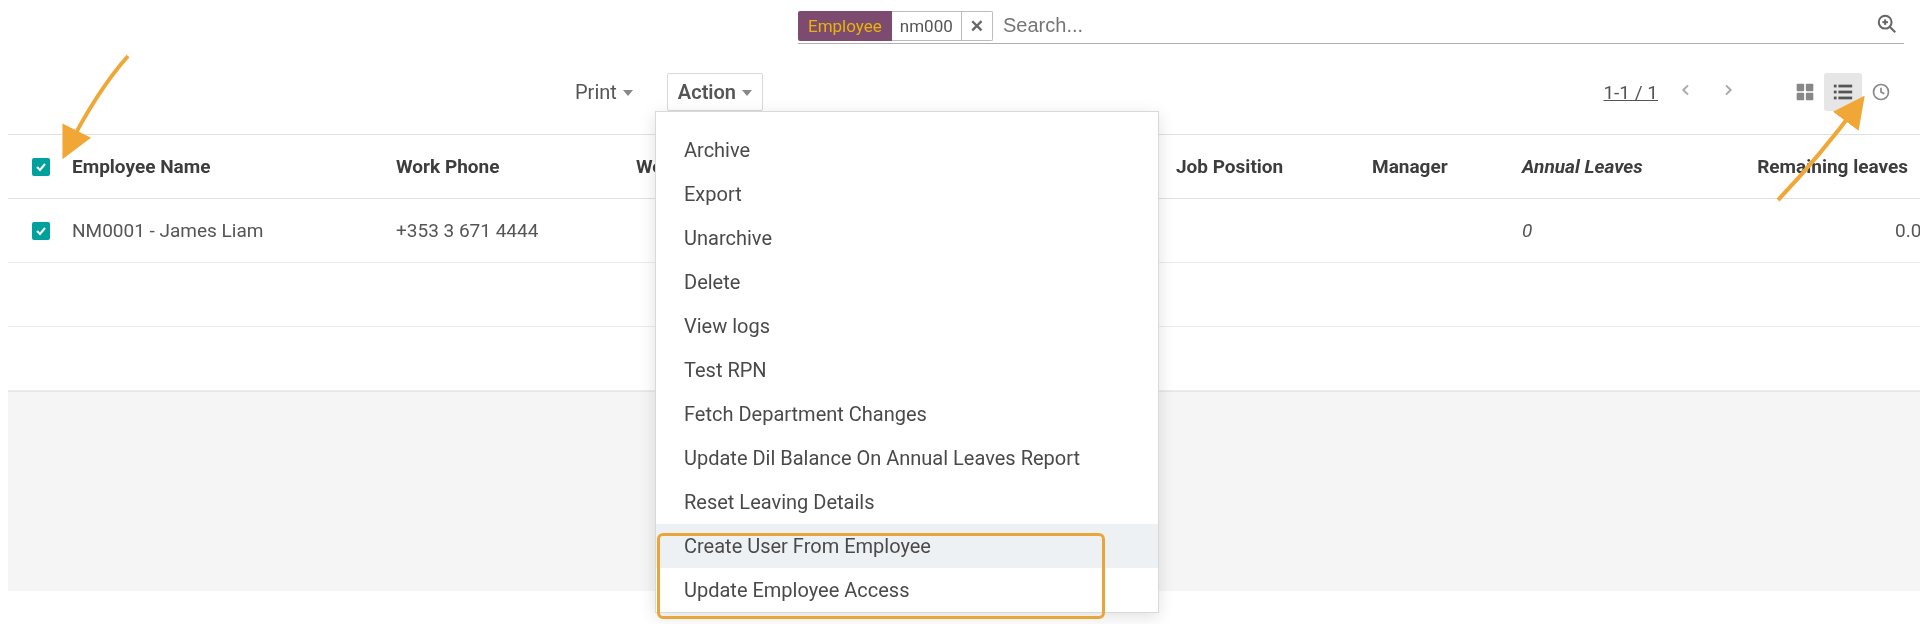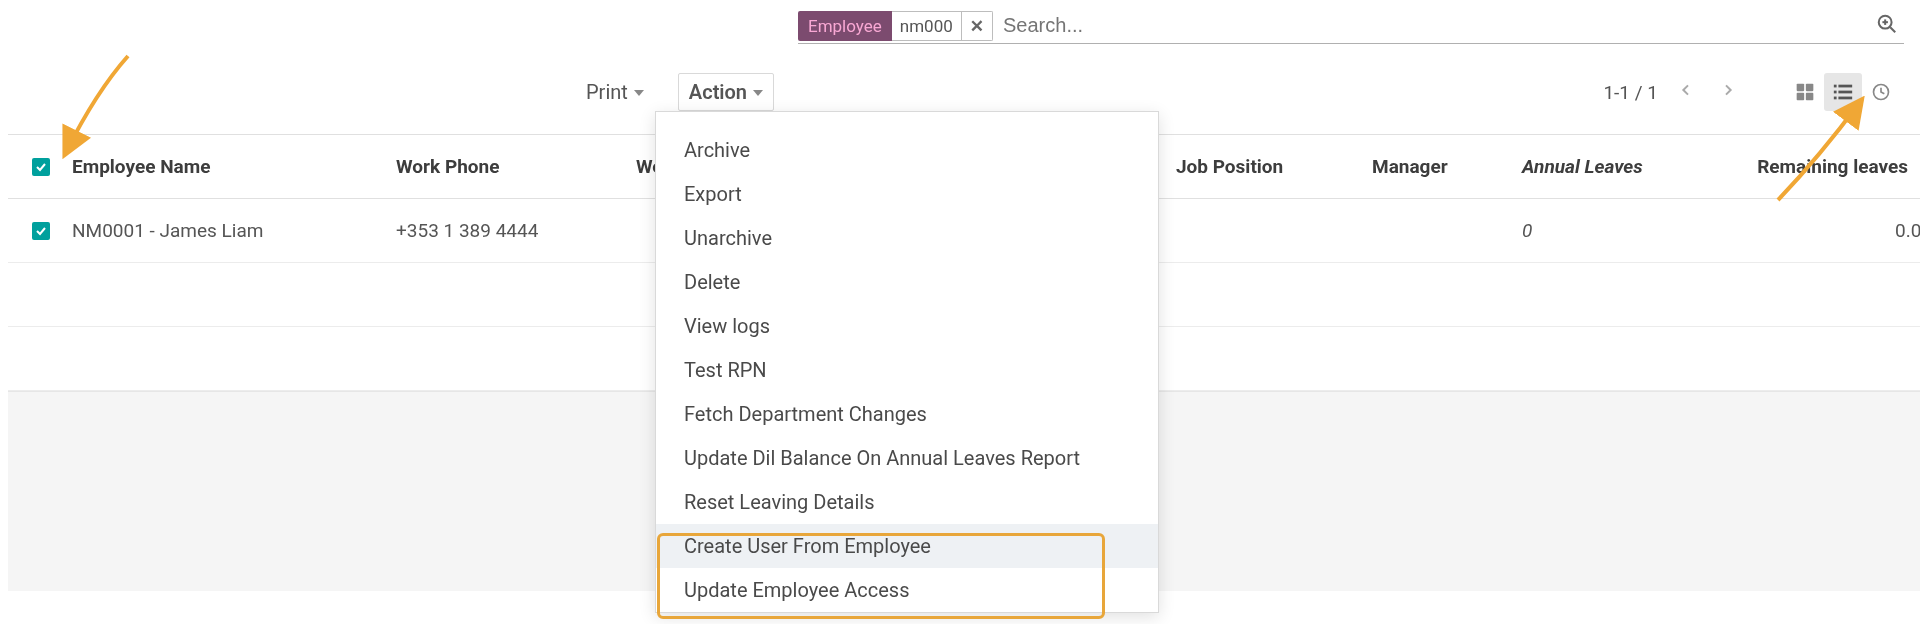--- a/index.html
+++ b/index.html
@@ -29,21 +29,21 @@
     display: inline-flex;
     align-items: stretch;
     height: 30px;
     line-height: 30px;
     font-size: 17px;
     border-radius: 2px;
     overflow: hidden;
   }
   .facet-label {
     background: #7C4B6F;
-    color: #f9a8d4;
+    color: #eab308;
     padding: 0 10px;
     display: flex;
     align-items: center;
   }
   .facet-value {
     background: #fff;
     border: 1px solid #bdbdbd;
     border-left: none;
     padding: 0 8px;
     display: flex;
@@ -73,21 +73,21 @@
     color: #666;
     cursor: pointer;
     padding: 0 6px;
   }
 
   
   .toolbar-row {
     position: absolute;
     top: 70px;
     height: 44px;
-    left: 12px;
+    left: 1px;
     right: 0;
     display: flex;
     align-items: center;
   }
   .toolbar-left {
     margin-left: 564px;
     display: flex;
     align-items: center;
     gap: 24px;
     color: #555;
@@ -114,21 +114,21 @@
     margin-top: 2px;
   }
   .toolbar-right {
     margin-left: auto;
     margin-right: 20px;
     display: flex;
     align-items: center;
     gap: 14px;
     color: #666;
   }
-  .pager-text { font-size: 19px; color: #555; }
+  .pager-text { font-size: 19px; color: #555; text-decoration: underline; }
   .nav-btn {
     padding: 4px 6px;
     color: #aaa;
     cursor: pointer;
   }
   .view-switch {
     display: flex;
     align-items: center;
     gap: 0;
   }
@@ -324,21 +324,21 @@
 
   <div class="trow">
     <div class="col-chk">
       <span class="chk">
         <svg viewBox="0 0 24 24" fill="none" stroke="#fff" stroke-width="4">
             <polyline points="4 12 10 18 20 6"></polyline>
           </svg>
       </span>
     </div>
     <div class="col-name">NM0001 - James Liam</div>
-    <div class="col-phone">+353 1 389 4444</div>
+    <div class="col-phone">+353 3 671 4444</div>
     <div class="col-wor"></div>
     <div class="col-job"></div>
     <div class="col-mgr"></div>
     <div class="col-annual">0</div>
     <div class="col-remain">0.00</div>
   </div>
 
   <div class="trow empty"></div>
   <div class="trow empty"></div>
   <div class="after-rows"></div>

